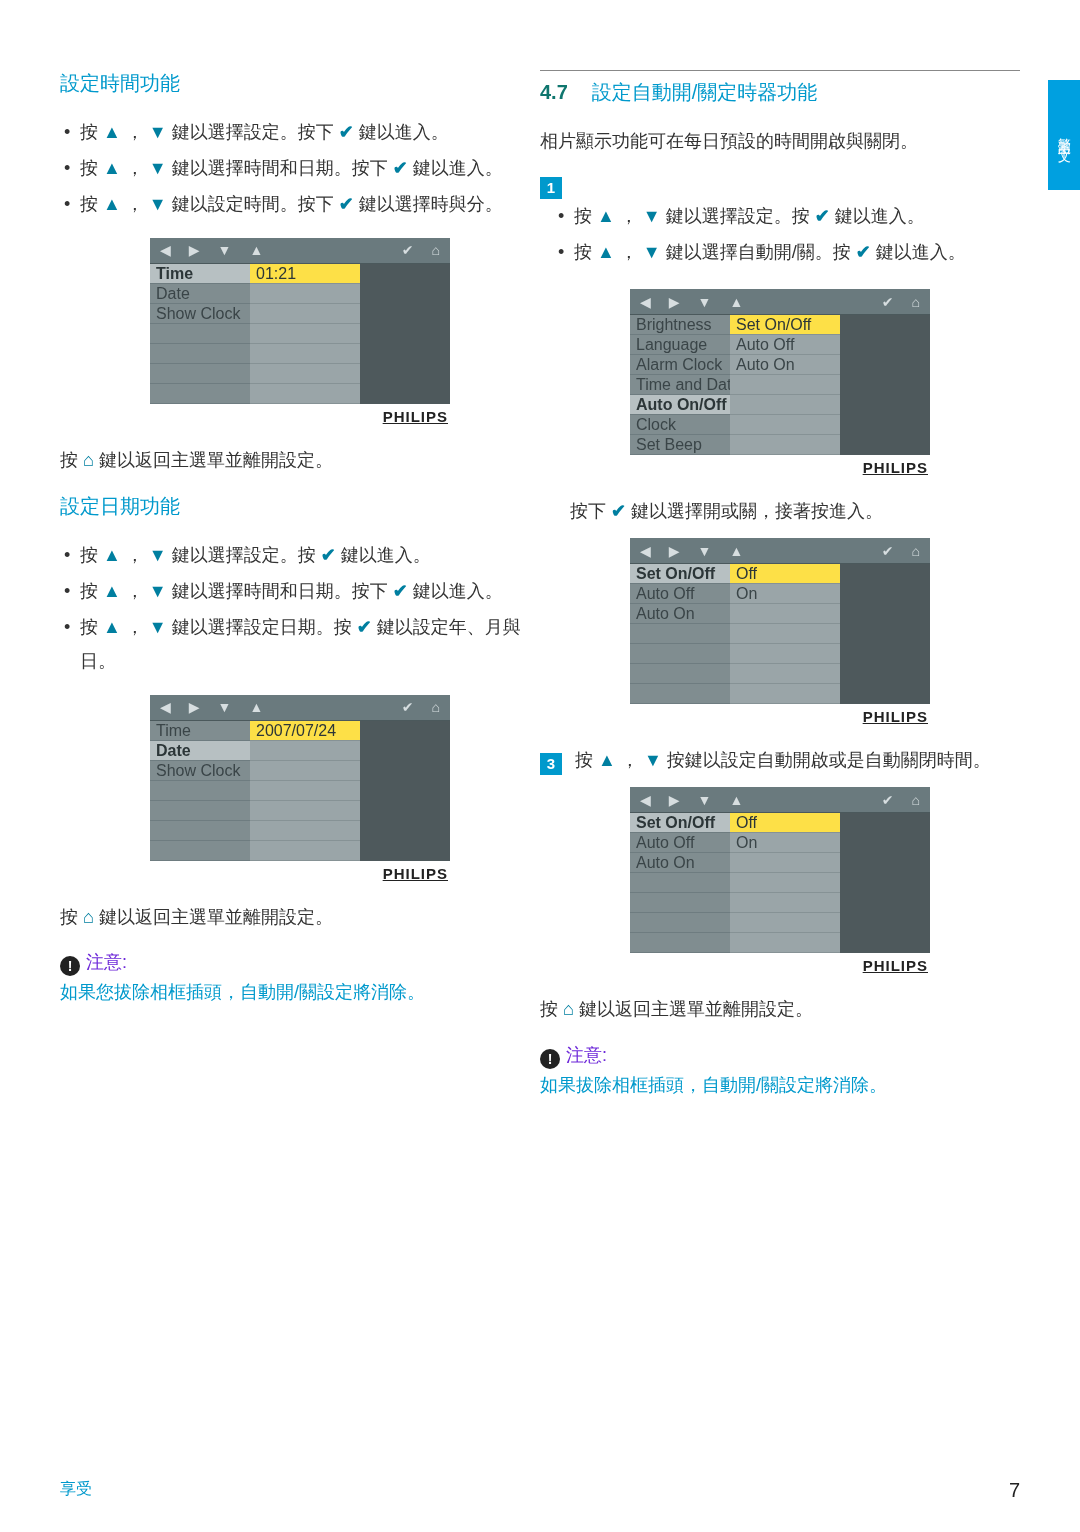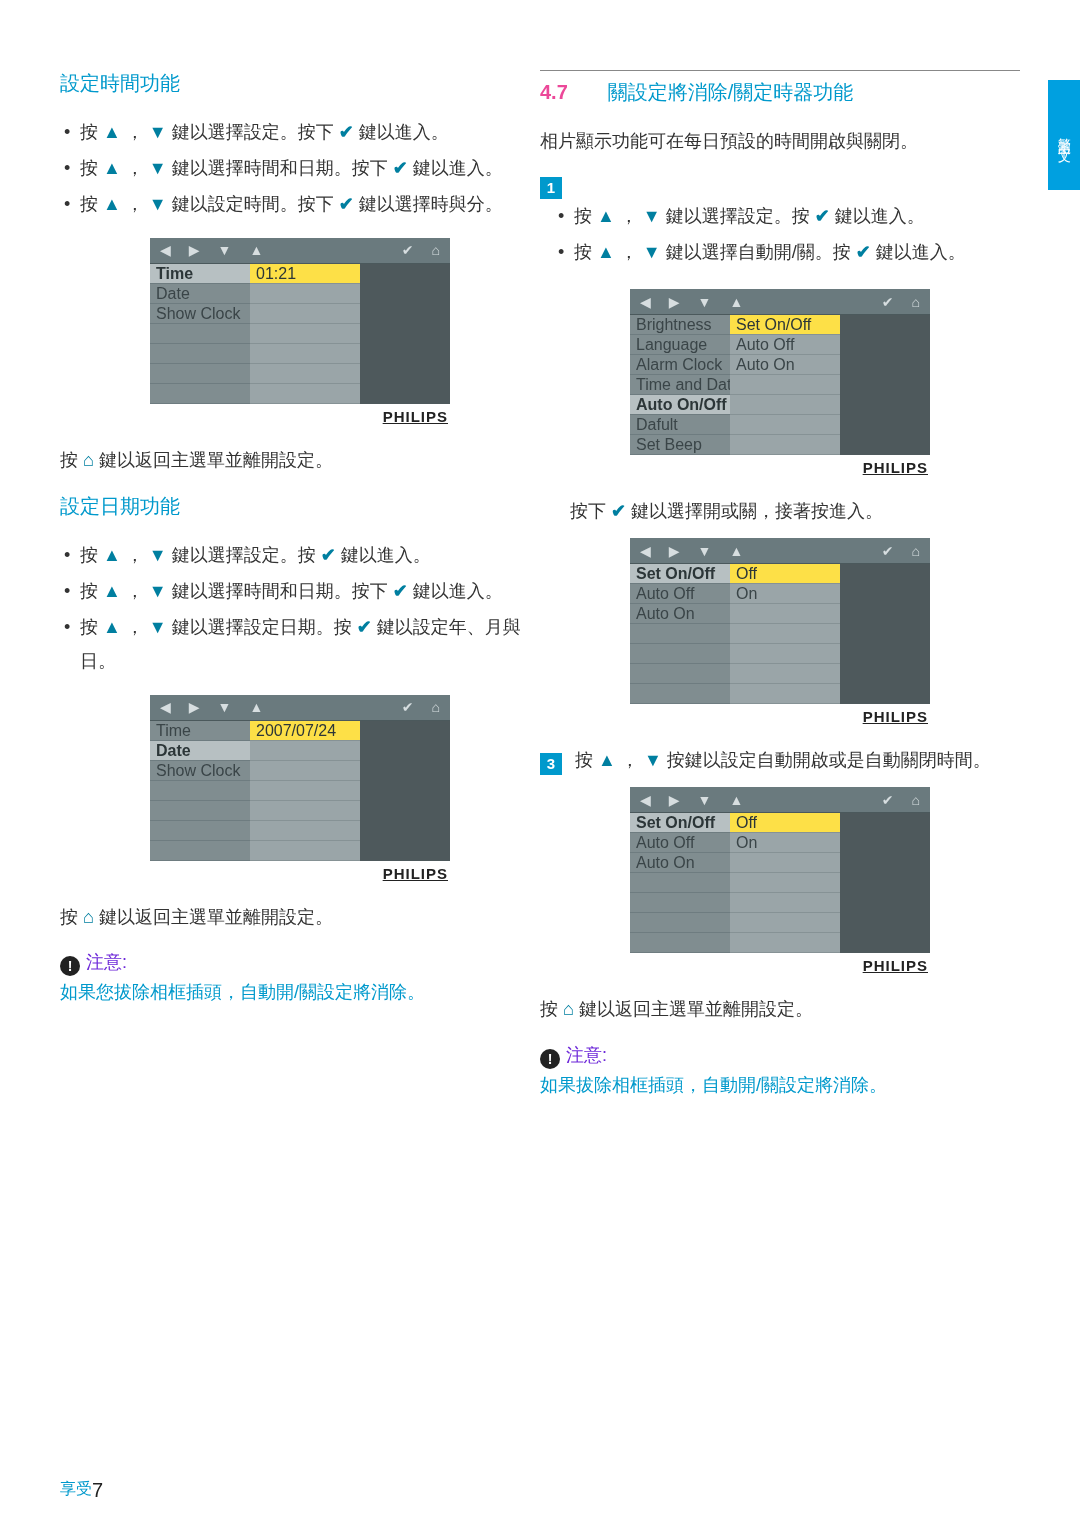--- a/index.html
+++ b/index.html
@@ -20,23 +20,23 @@
     flex: 1;
     min-width: 0;
   }
   .section-title {
     color: #0099cc;
     font-size: 20px;
     margin-bottom: 18px;
     font-weight: normal;
   }
   .section-num {
-    color: #ec4899;
+    color: #0f766e;
     font-weight: bold;
-    margin-right: 40px;
+    margin-right: 24px;
   }
   .hr {
     border-top: 1px solid #888;
     margin-bottom: 8px;
   }
   ul.bullets {
     list-style: none;
     padding-left: 0;
     margin-bottom: 16px;
   }
@@ -168,20 +168,21 @@
     justify-content: center;
     letter-spacing: 4px;
   }
 
   .footer {
     position: absolute;
     bottom: 30px;
     left: 60px;
     right: 60px;
     display: flex;
+    justify-content: space-between;
     color: #0099cc;
     font-size: 16px;
   }
   .footer .pg { color: #222; font-size: 20px; }
 
   .step-block { margin-bottom: 14px; }
   .step-block .step-body { padding-left: 30px; line-height: 1.9; }
   .step-block ul.bullets { margin-left: 14px; }
 </style>
 </head>
@@ -300,21 +301,21 @@
     <p>
       <span class="icon-info">!</span><span class="note-label">注意:</span>
     </p>
     <p class="note-body">如果您拔除相框插頭，自動開/關設定將消除。</p>
 
   </div>
 
   <div class="col">
     <div class="hr"></div>
     <div class="section-title">
-      <span class="section-num">4.7</span><span>關設定將消除/關定時器功能</span>
+      <span class="section-num">4.7</span><span>設定自動開/關定時器功能</span>
     </div>
 
     <p class="para">相片顯示功能可在每日預設的時間開啟與關閉。</p>
 
     <div class="step-block">
       <span class="numbadge">1</span>
       <ul class="bullets" style="display:inline-block; vertical-align:top; width:calc(100% - 40px); margin-bottom:8px;">
         <li>
           <span>按 </span><span class="icon-up">▲</span><span> ， </span><span class="icon-down">▼</span><span> 鍵以選擇設定。按 </span><span class="icon-check">✔</span><span> 鍵以進入。</span>
         </li>
@@ -332,21 +333,21 @@
             <span>✔</span>
             <span>⌂</span>
           </div>
           <div class="device-body">
             <div class="menu-col">
               <div class="menu-row">Brightness</div>
               <div class="menu-row">Language</div>
               <div class="menu-row">Alarm Clock</div>
               <div class="menu-row">Time and Date</div>
               <div class="menu-row sel">Auto On/Off</div>
-              <div class="menu-row">Dafult</div>
+              <div class="menu-row">Clock</div>
               <div class="menu-row">Set Beep</div>
             </div>
             <div class="value-col">
               <div class="value-row sel">Set On/Off</div>
               <div class="value-row">Auto Off</div>
               <div class="value-row">Auto On</div>
               <div class="value-row"></div>
               <div class="value-row"></div>
               <div class="value-row"></div>
               <div class="value-row"></div>

